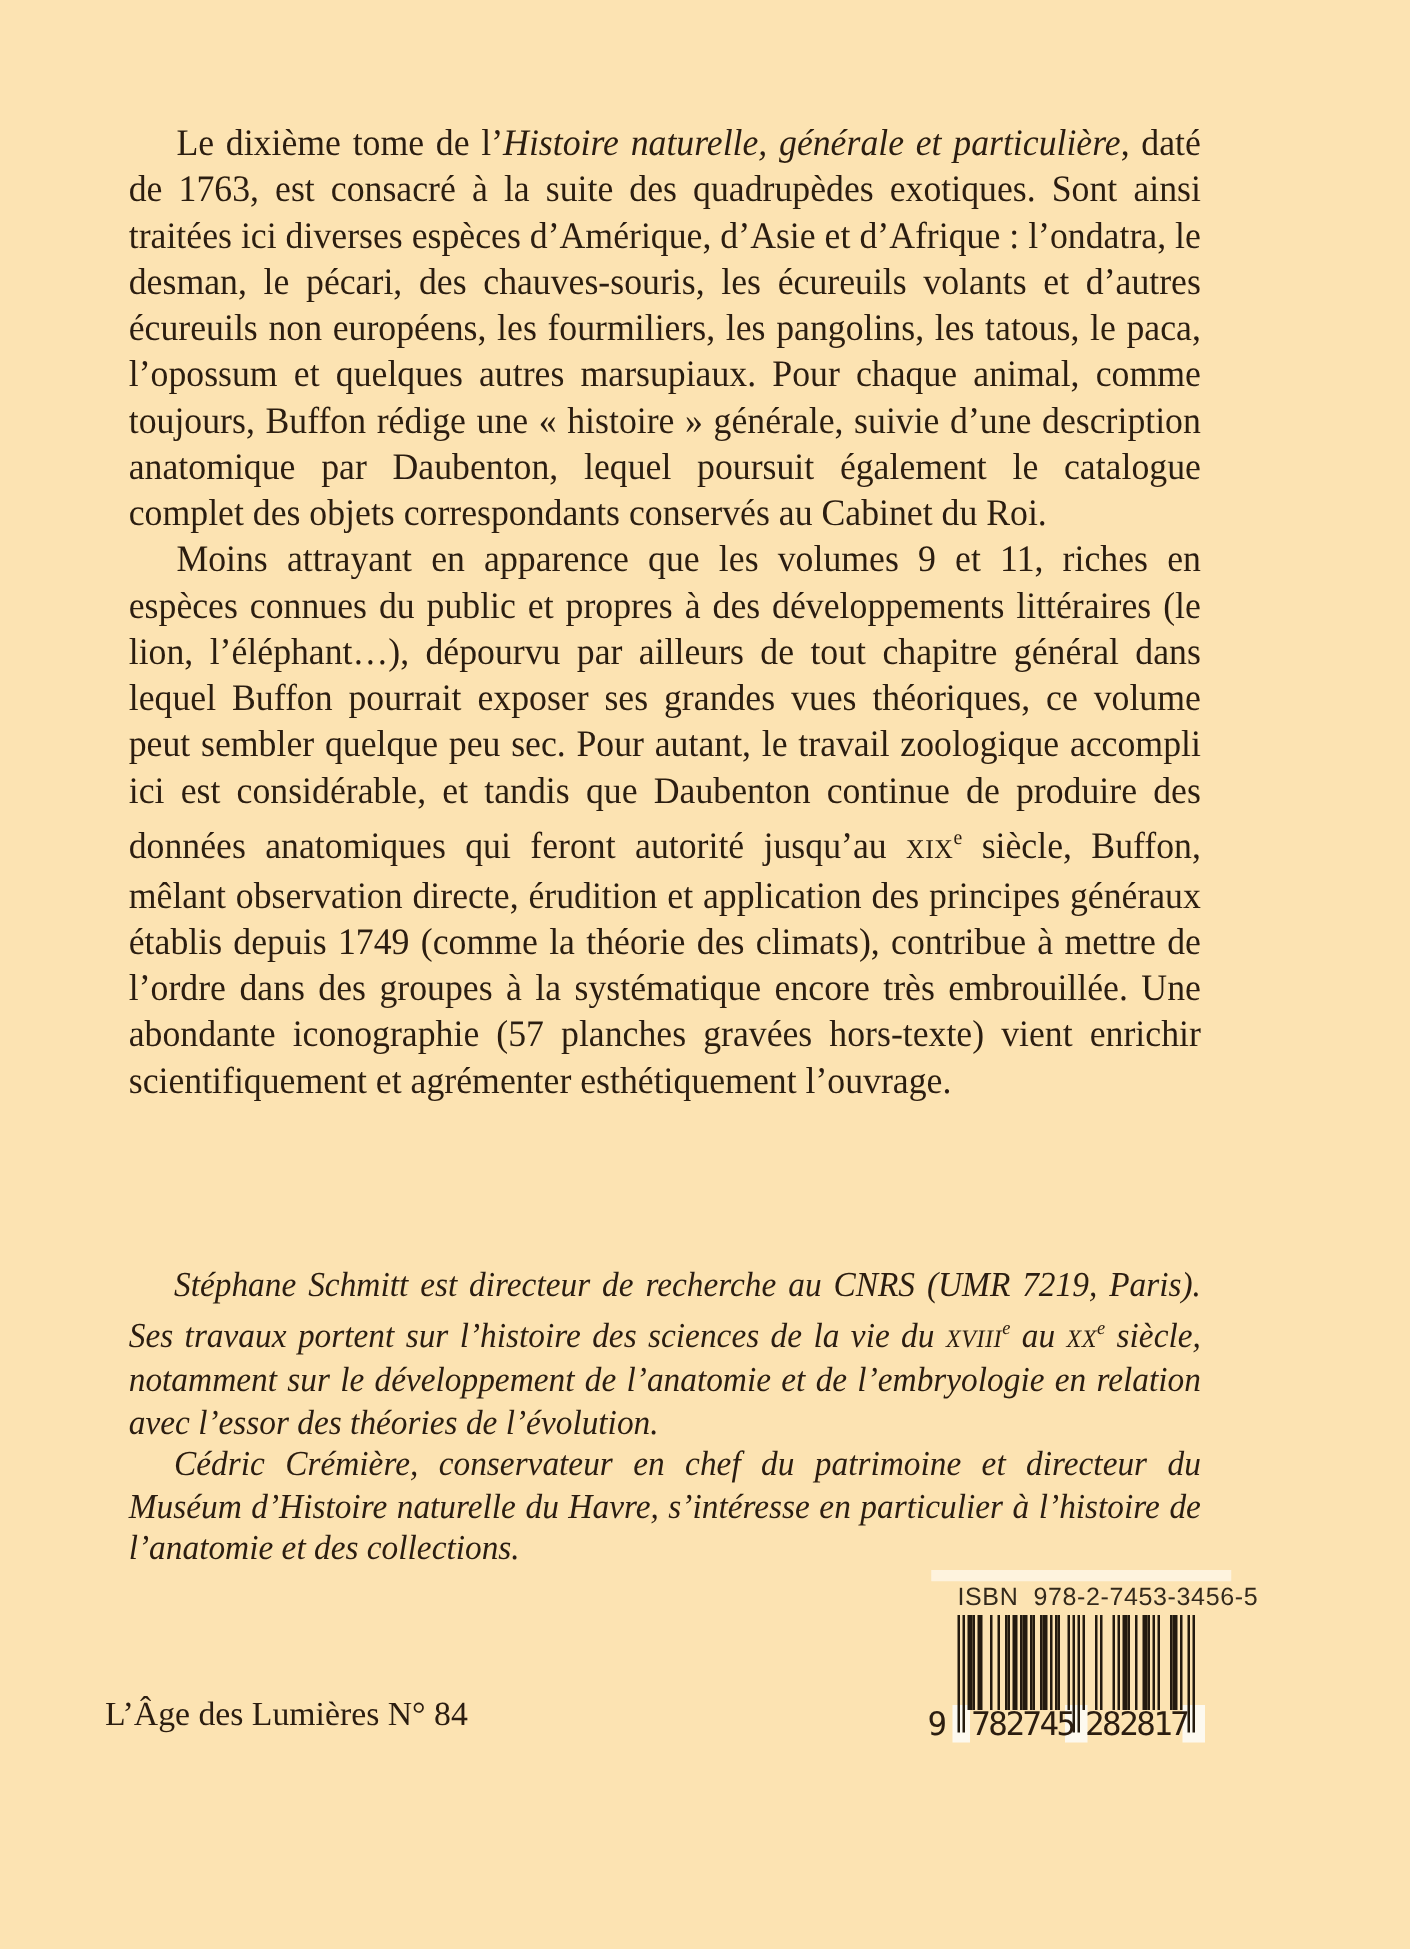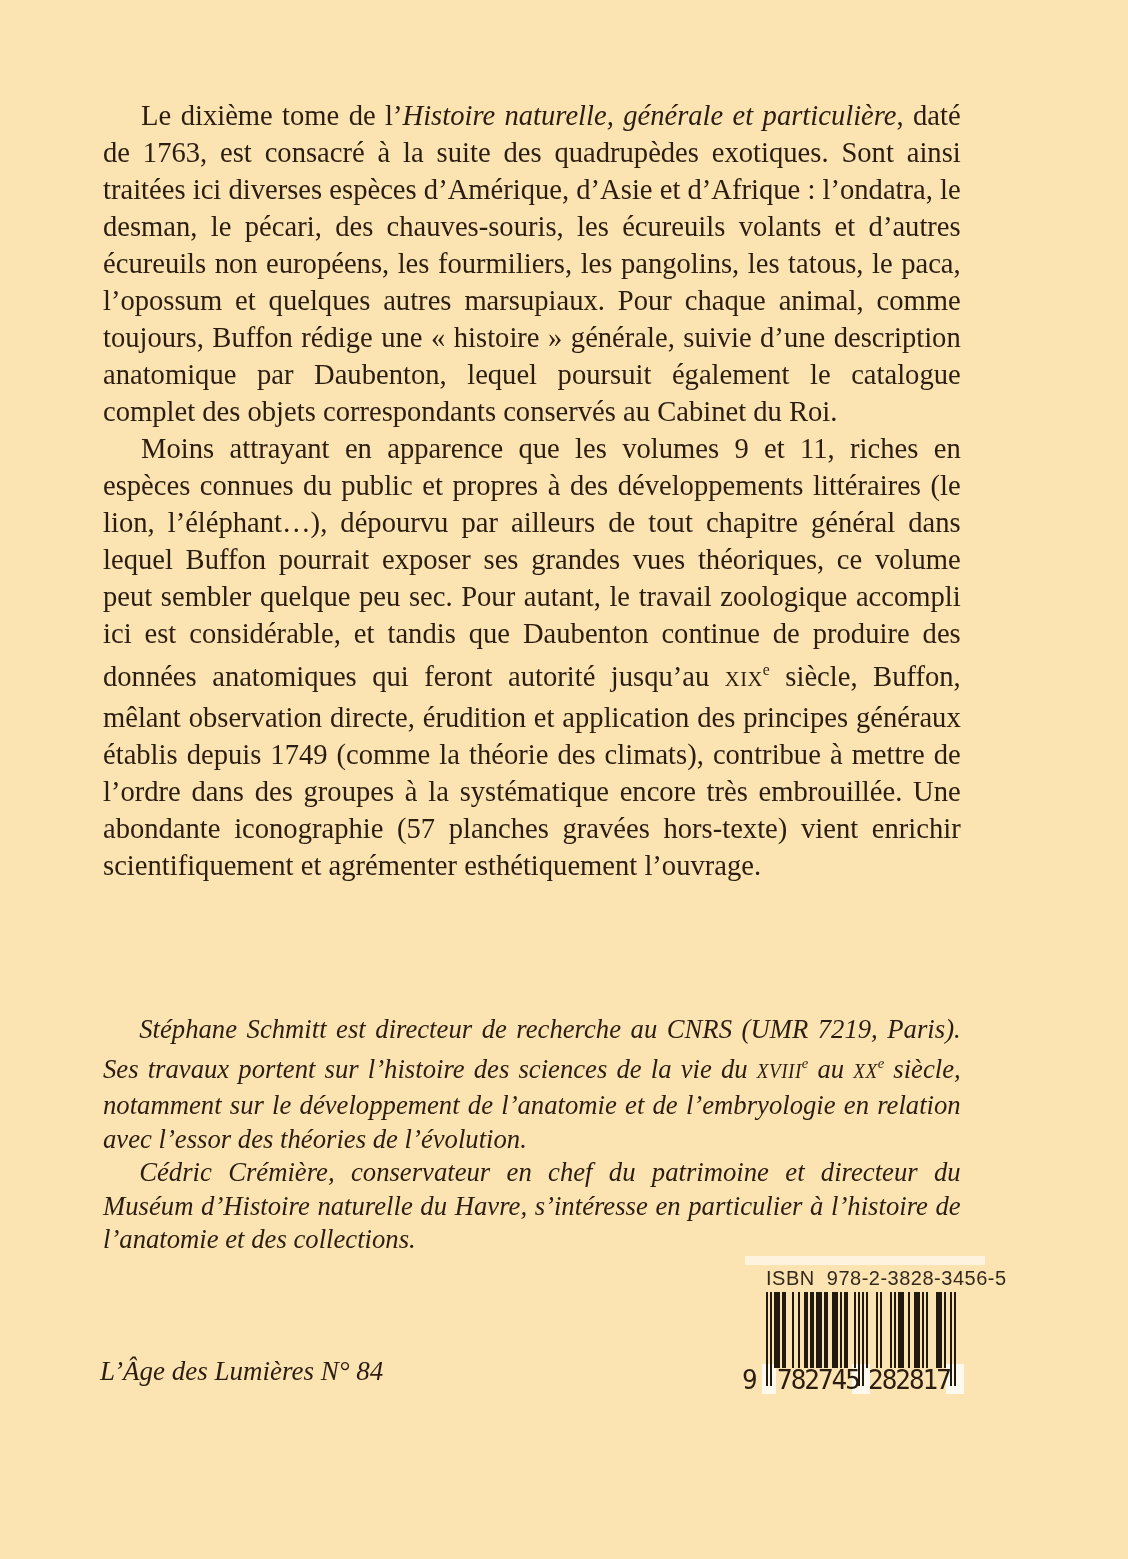--- a/index.html
+++ b/index.html
@@ -38,23 +38,22 @@
     line-height:33.5px;
     font-style:italic;
     text-align:justify;
   }
   .bio-text p{margin:0;text-indent:38px;}
   .seg-i{font-style:italic;}
   .seg-sc{font-size:0.72em;letter-spacing:0.5px;}
   .seg-sup{font-size:0.55em;vertical-align:super;}
   .series{
     position:absolute;
-    left:100px;top:1356px;
+    left:84px;top:1356px;
     font-size:27px;
-    font-style:italic;
     white-space:pre;
   }
   
   .barcode-block{
     position:absolute;
     left:740px;top:1256px;
     width:248px;height:144px;
   }
   .bc-strip{
     position:absolute;left:5px;top:0;width:240px;height:9px;
@@ -101,21 +100,21 @@
 
 <div class="bio-text">
   <p><span>Stéphane Schmitt est directeur de recherche au CNRS (UMR 7219, Paris). Ses travaux portent sur l’histoire des sciences de la vie du </span><span class="seg-sc">XVIII</span><span class="seg-sup">e</span><span> au </span><span class="seg-sc">XX</span><span class="seg-sup">e</span><span> siècle, notamment sur le développement de l’anatomie et de l’embryologie en relation avec l’essor des théories de l’évolution.</span></p>
   <p><span>Cédric Crémière, conservateur en chef du patrimoine et directeur du Muséum d’Histoire naturelle du Havre, s’intéresse en particulier à l’histoire de l’anatomie et des collections.</span></p>
 </div>
 
 <div class="series">L’Âge des Lumières N° 84</div>
 
 <div class="barcode-block">
   <div class="bc-strip"></div>
-  <div class="isbn-label">ISBN  978-2-3828-3456-5</div>
+  <div class="isbn-label">ISBN  978-2-7453-3456-5</div>
   <div class="wn wn-left"></div>
   <div class="wn wn-center"></div>
   <div class="wn wn-right"></div>
   <div class="bars">
       <div class="module bar guard"></div>
       <div class="module guard"></div>
       <div class="module bar guard"></div>
       <div class="module"></div>
       <div class="module bar"></div>
       <div class="module bar"></div>

